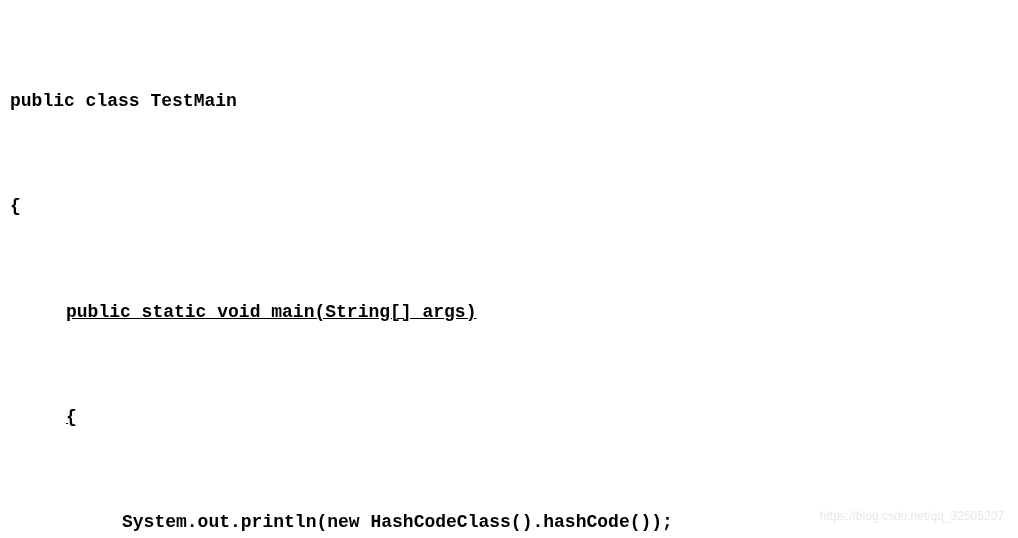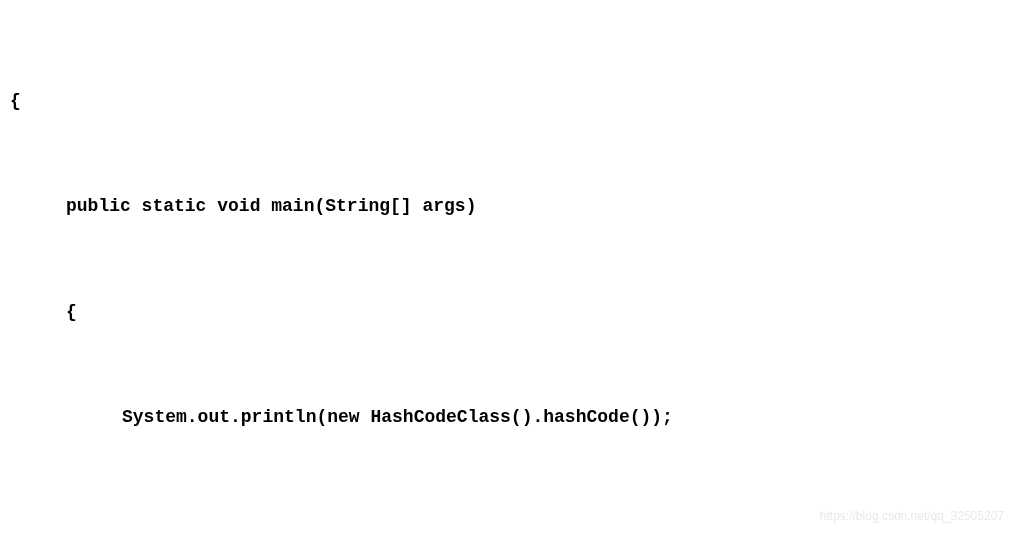--- a/index.html
+++ b/index.html
@@ -20,38 +20,40 @@
       height: 538px;
     }
     .code-container {
       white-space: pre;
     }
     .line {
       display: block;
     }
     .indent-1 {
       padding-left: 56px;
+      text-decoration: underline;
     }
     .indent-2 {
       padding-left: 112px;
     }
     .watermark {
       position: absolute;
       bottom: 10px;
       right: 14px;
       color: #e8e8e8;
       font-size: 12px;
       font-family: Arial, sans-serif;
       font-weight: normal;
     }
   </style>
 </head>
 <body>
 
 <div class="code-container">
+  <span class="line">public class TestMain</span>
   <span class="line">{</span>
   <span class="line indent-1">public static void main(String[] args)</span>
   <span class="line indent-1">{</span>
   <span class="line indent-2">System.out.println(new HashCodeClass().hashCode());</span>
   
   
   
   
   
   

